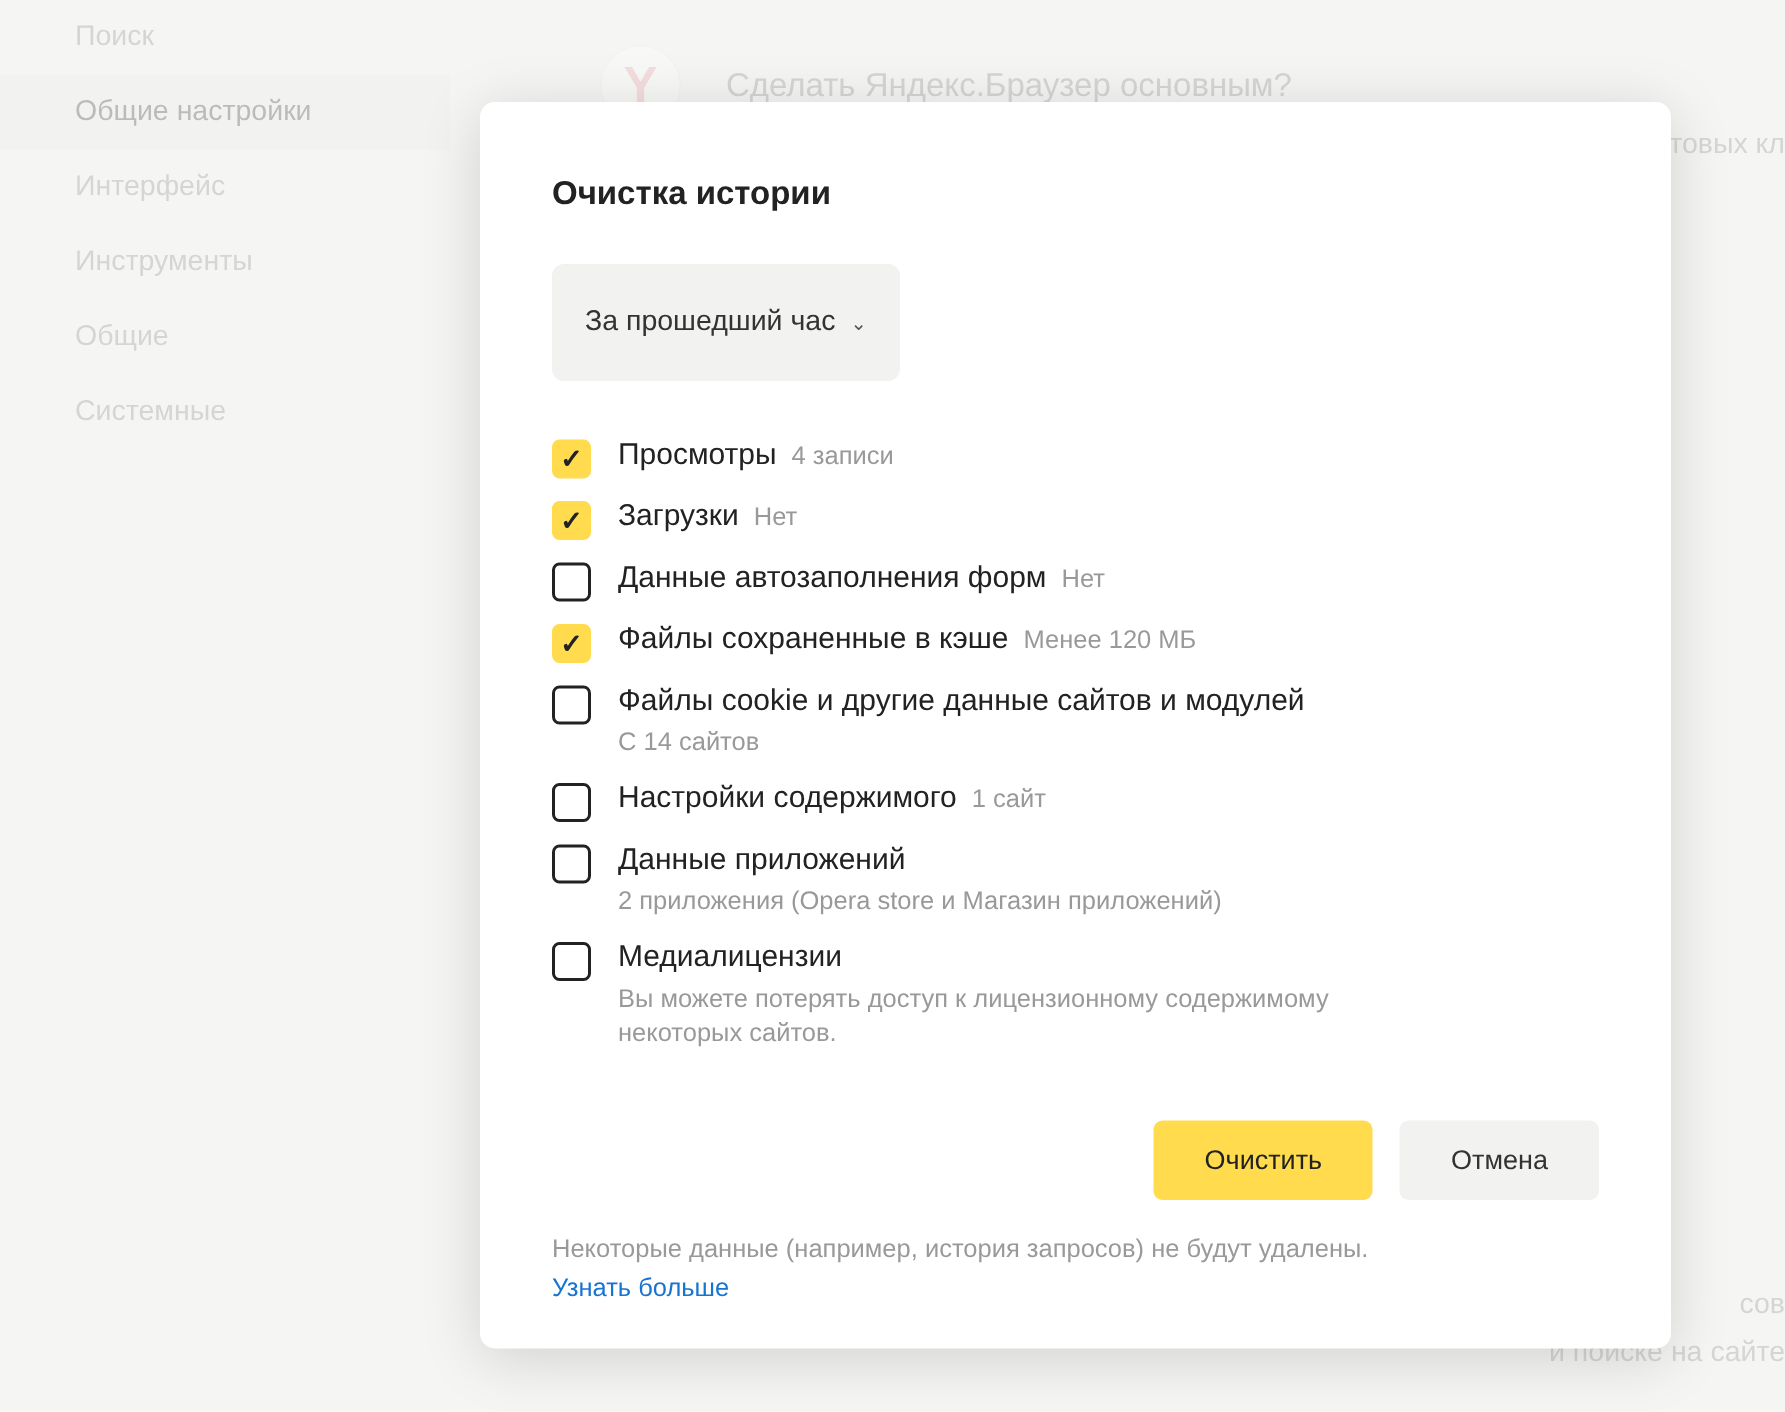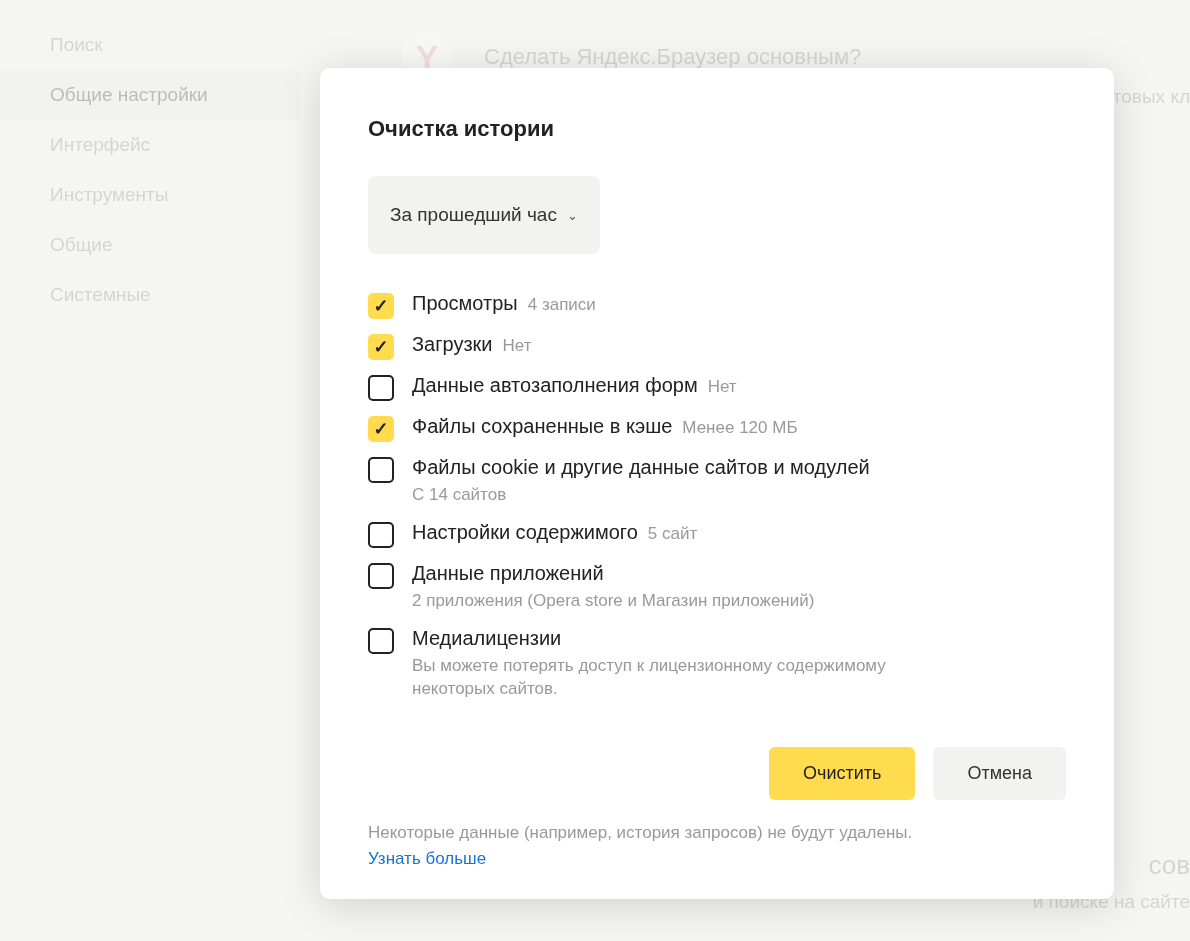--- a/index.html
+++ b/index.html
@@ -12,21 +12,20 @@
       position: relative;
       color: #333;
     }
     .background {
       position: absolute; inset: 0;
       display: flex;
       filter: opacity(0.6);
     }
     .sidebar {
       width: 300px;
-      padding-top: 20px;
     }
     .sidebar-item {
       padding: 14px 50px;
       font-size: 19px;
       color: #888;
       cursor: pointer;
     }
     .sidebar-item.active {
       background: #ebebe9;
       color: #333;
@@ -54,21 +53,21 @@
       font-size: 34px;
       color: #f0a8a8;
       font-weight: bold;
     }
     .main-row2 {
       position:absolute; right:0; top:86px;
       font-size:19px; color:#888;
     }
     .main-bottom {
       position:absolute; right:0; bottom:60px;
-      font-size:26px; color:#888;
+      font-size:19px; color:#888;
     }
     .main-bottom2 {
       position:absolute; right:0; bottom:28px;
       font-size:19px; color:#888;
     }
 
     .overlay {
       position: absolute; inset: 0;
       background: rgba(245,245,243,0.5);
     }
@@ -244,21 +243,21 @@
         </div>
         <div class="opt-sub-below">С 14 сайтов</div>
       </div>
     </div>
 
     <div class="opt">
       <div class="cb"></div>
       <div class="opt-body">
         <div class="opt-line">
           <span class="opt-label">Настройки содержимого</span>
-          <span class="opt-sub">5 сайт</span>
+          <span class="opt-sub">1 сайт</span>
         </div>
       </div>
     </div>
 
     <div class="opt">
       <div class="cb"></div>
       <div class="opt-body">
         <div class="opt-line">
           <span class="opt-label">Данные приложений</span>
         </div>

